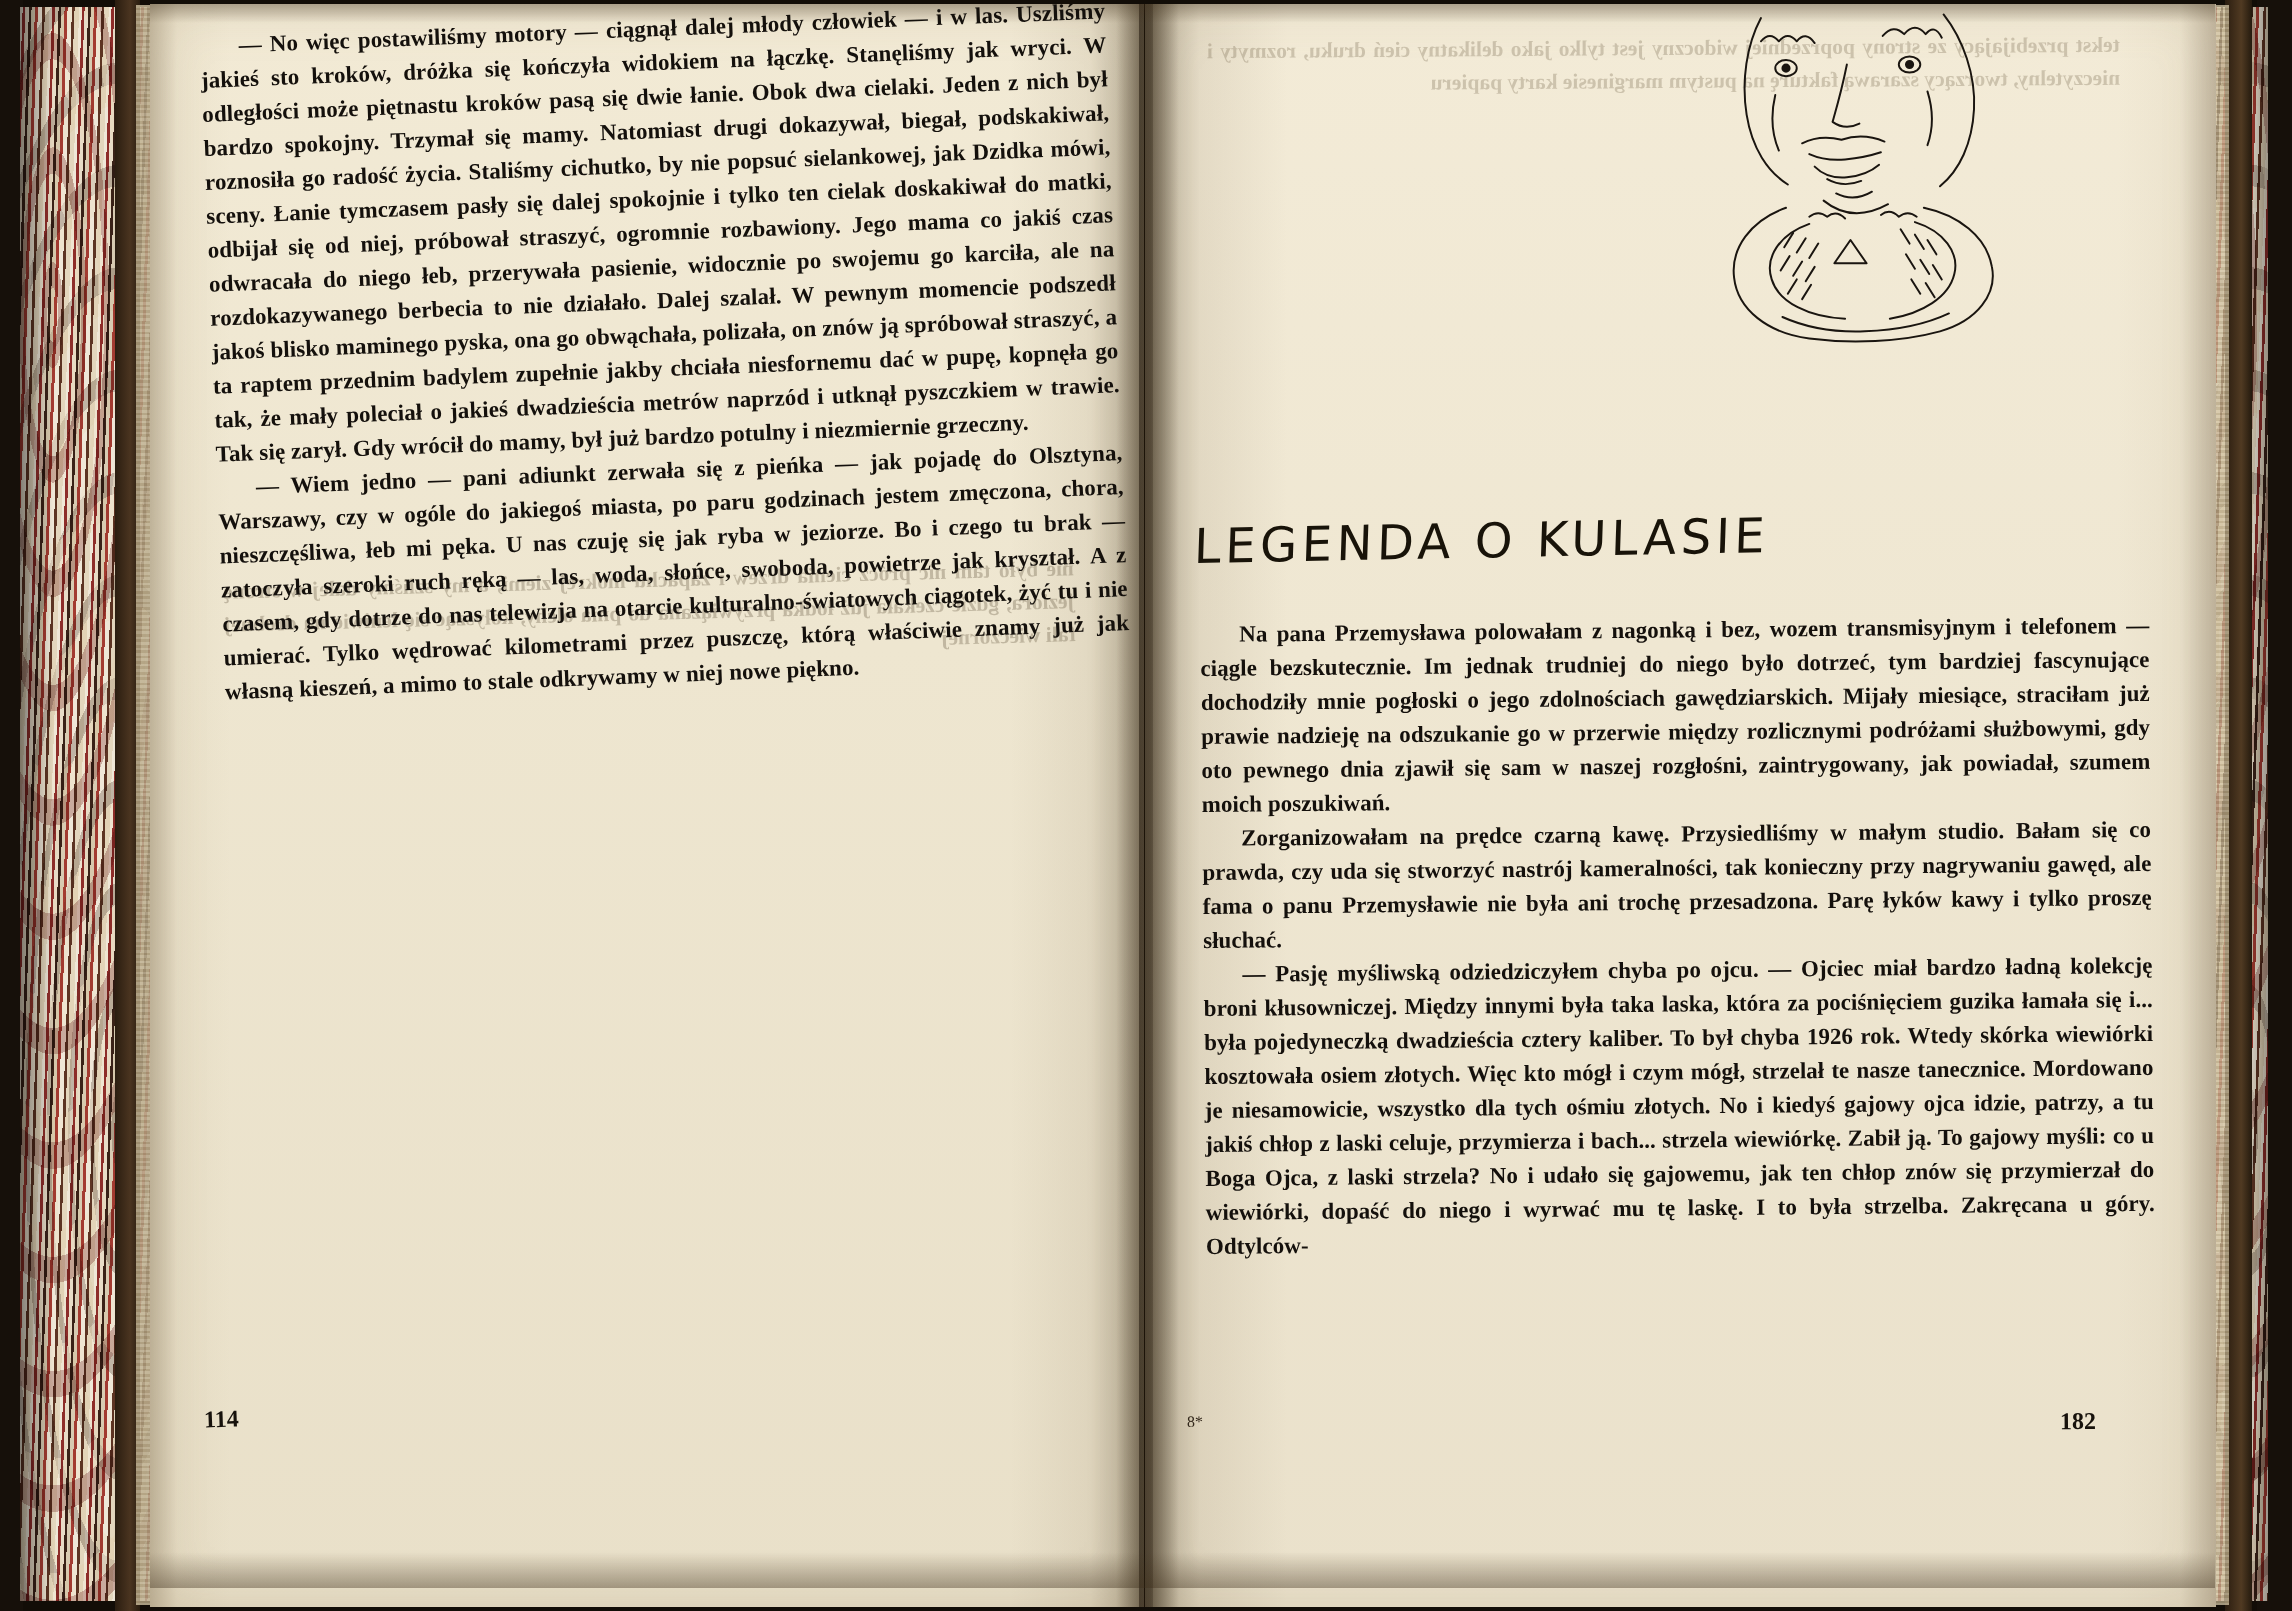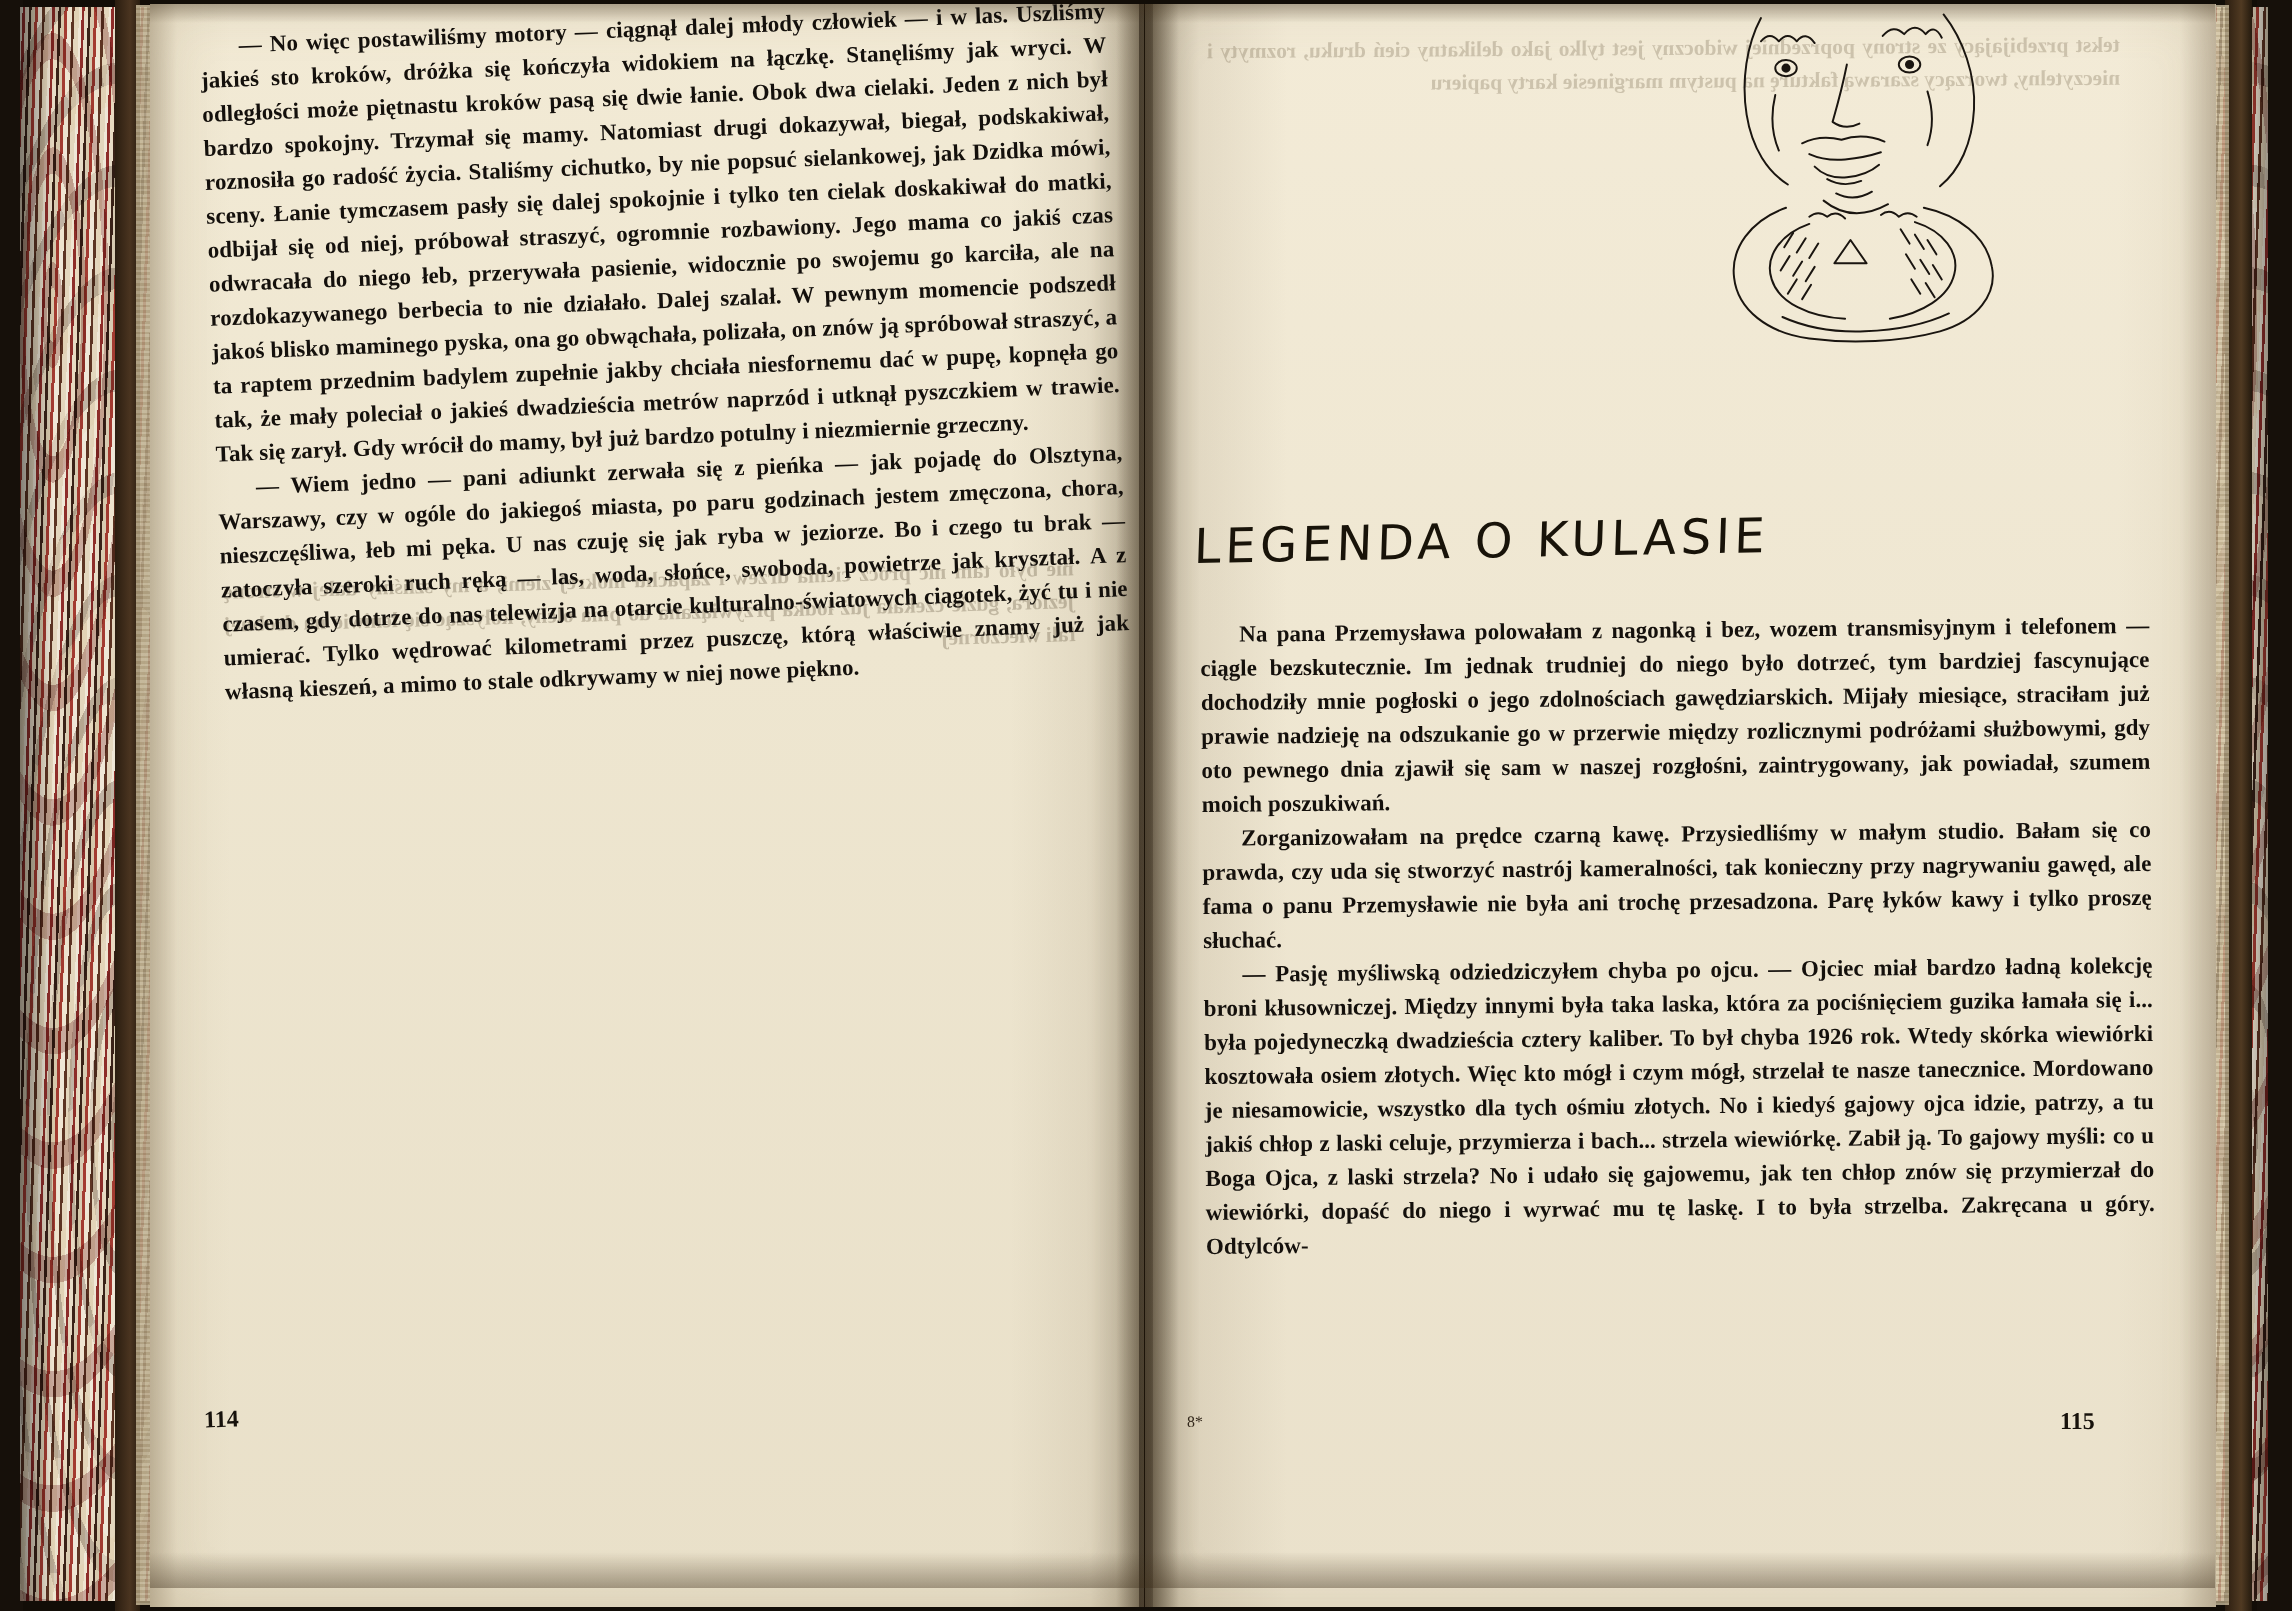--- a/index.html
+++ b/index.html
@@ -370,17 +370,17 @@
 
   <div class="chapter-title">LEGENDA O KULASIE</div>
 
   <div class="col right-col">
     <p>Na pana Przemysława polowałam z nagonką i bez, wozem transmisyjnym i telefonem — ciągle bezskutecznie. Im jednak trudniej do niego było dotrzeć, tym bardziej fascynujące dochodziły mnie pogłoski o jego zdolnościach gawędziarskich. Mijały miesiące, straciłam już prawie nadzieję na odszukanie go w przerwie między rozlicznymi podróżami służbowymi, gdy oto pewnego dnia zjawił się sam w naszej rozgłośni, zaintrygowany, jak powiadał, szumem moich poszukiwań.</p>
     <p>Zorganizowałam na prędce czarną kawę. Przysiedliśmy w małym studio. Bałam się co prawda, czy uda się stworzyć nastrój kameralności, tak konieczny przy nagrywaniu gawęd, ale fama o panu Przemysławie nie była ani trochę przesadzona. Parę łyków kawy i tylko proszę słuchać.</p>
     <p>— Pasję myśliwską odziedziczyłem chyba po ojcu. — Ojciec miał bardzo ładną kolekcję broni kłusowniczej. Między innymi była taka laska, która za pociśnięciem guzika łamała się i... była pojedyneczką dwadzieścia cztery kaliber. To był chyba 1926 rok. Wtedy skórka wiewiórki kosztowała osiem złotych. Więc kto mógł i czym mógł, strzelał te nasze tanecznice. Mordowano je niesamowicie, wszystko dla tych ośmiu złotych. No i kiedyś gajowy ojca idzie, patrzy, a tu jakiś chłop z laski celuje, przymierza i bach... strzela wiewiórkę. Zabił ją. To gajowy myśli: co u Boga Ojca, z laski strzela? No i udało się gajowemu, jak ten chłop znów się przymierzał do wiewiórki, dopaść do niego i wyrwać mu tę laskę. I to była strzelba. Zakręcana u góry. Odtylców-</p>
   </div>
 
   <div class="folio left-folio">114</div>
-  <div class="folio right-folio">115</div>
+  <div class="folio right-folio">182</div>
   <div class="folio-mark">8*</div>
 
 </div>
 
 
 </body></html>

